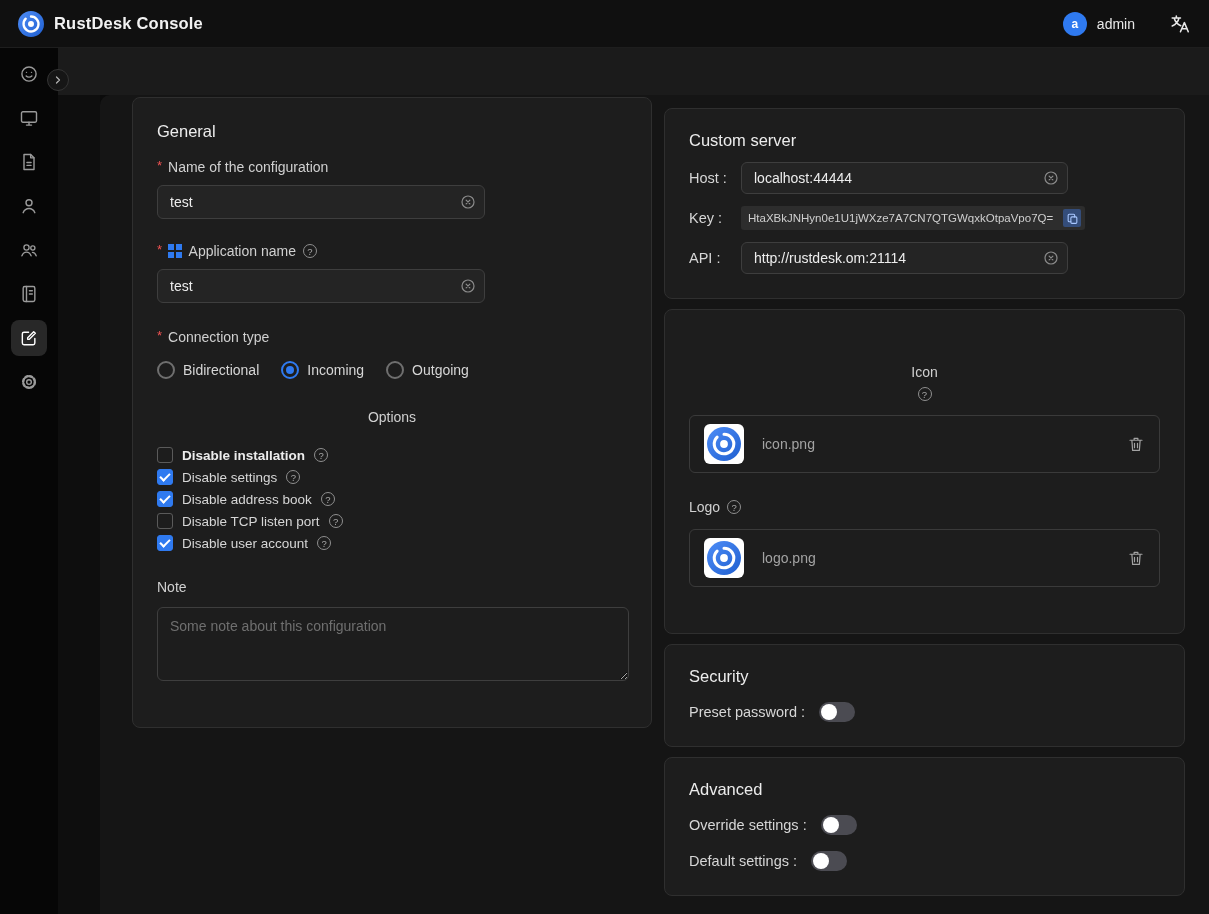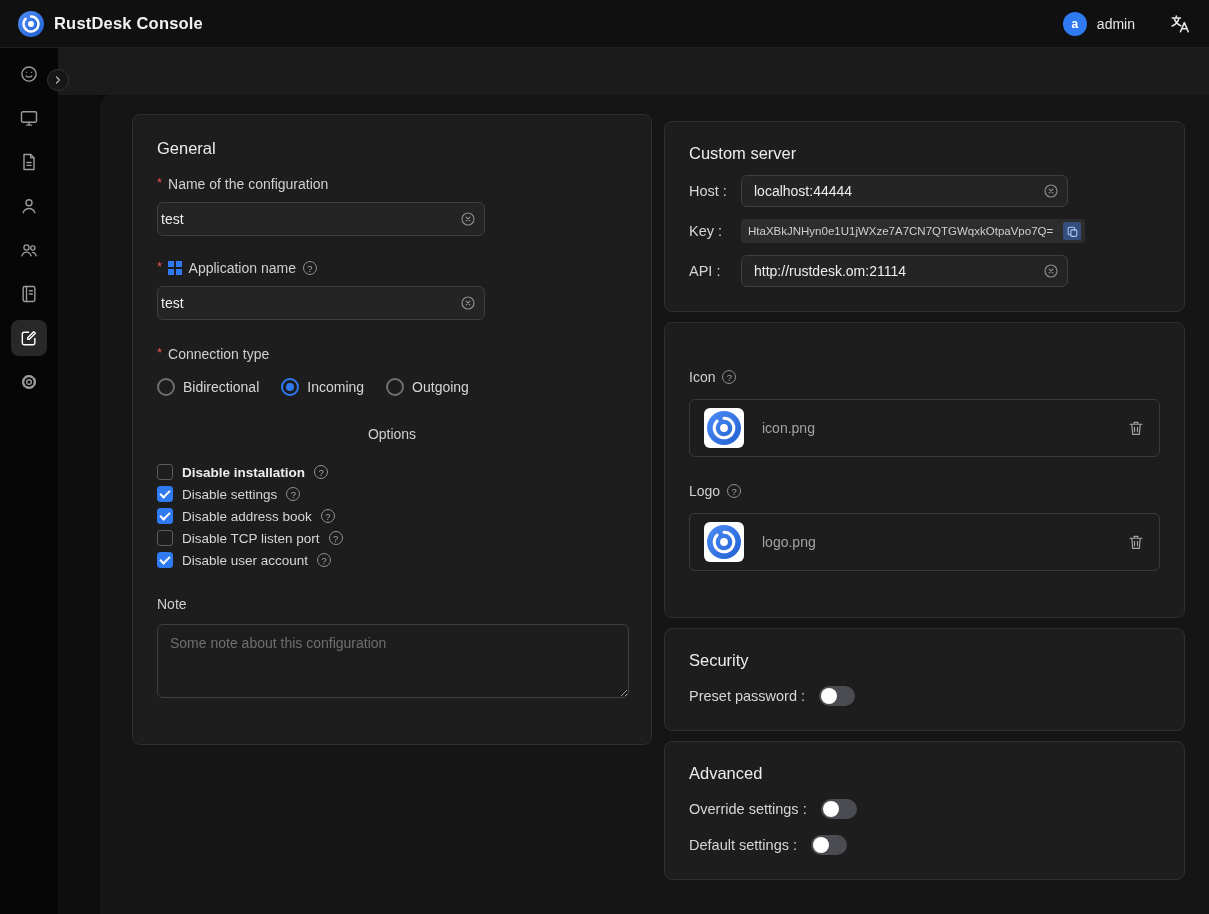--- a/index.html
+++ b/index.html
@@ -29,32 +29,32 @@
   .collapse-btn{position:absolute;left:47px;top:69px;width:22px;height:22px;border-radius:50%;background:#161616;border:1px solid #343434;color:#b5b5b5;display:flex;align-items:center;justify-content:center;z-index:40;cursor:pointer;}
   .collapse-btn svg{width:12px;height:12px;}
 
   
   .topstrip{position:absolute;left:58px;top:48px;right:0;height:47px;background:#1b1b1b;}
   .gutter{position:absolute;left:58px;top:95px;width:42px;bottom:0;background:#0e0e0e;}
   .panel{position:absolute;left:100px;top:95px;right:0;bottom:0;background:#151515;border-top-left-radius:10px;overflow:hidden;}
 
   
   .card{background:#1d1d1d;border:1px solid #2f2f2f;border-radius:8px;}
-  .col-left{position:absolute;left:32px;top:19px;width:520px;padding:24px 24px 42px 24px;}
-  .col-right{position:absolute;left:564px;top:26px;width:521px;display:flex;flex-direction:column;gap:10px;}
+  .col-left{position:absolute;left:32px;top:2px;width:520px;padding:24px 24px 42px 24px;}
+  .col-right{position:absolute;left:564px;top:13px;width:521px;display:flex;flex-direction:column;gap:10px;}
   .col-right .card{padding:22px 24px 24px 24px;flex:none;}
   .card-title{font-size:16.5px;font-weight:500;color:#ececec;}
 
   
   .field-label{font-size:14px;color:#d0d0d0;display:flex;align-items:center;gap:7px;}
   .req::before{content:"*";color:#f05252;font-size:13px;margin-right:-1px;position:relative;top:-2px;}
   .mt18{margin-top:18px;} .mt24{margin-top:24px;} .mt26{margin-top:26px;} .mt30{margin-top:30px;justify-content:center;} .mt28{margin-top:28px;}
 
   .text-input{position:relative;width:328px;height:34px;margin-top:10px;}
-  .text-input input{width:100%;height:100%;background:#242424;border:1px solid #3e3e3e;border-radius:6px;color:#ededed;font-size:14px;padding:0 32px 0 3px;font-family:inherit;outline:none;}
+  .text-input input{width:100%;height:100%;background:#242424;border:1px solid #3e3e3e;border-radius:6px;color:#ededed;font-size:14px;padding:0 32px 0 12px;font-family:inherit;outline:none;}
   .clear-icon{position:absolute;right:9px;top:50%;transform:translateY(-50%);width:16px;height:16px;color:#8a8a8a;cursor:pointer;}
   .clear-icon svg{width:16px;height:16px;display:block;}
 
   .qmark{width:14px;height:14px;border-radius:50%;border:1px solid #8f8f8f;color:#a9a9a9;font-size:9.5px;display:inline-flex;align-items:center;justify-content:center;flex:none;cursor:pointer;}
   .qmark::after{content:"?";}
 
   .win-icon{display:inline-grid;grid-template-columns:6px 6px;grid-template-rows:6px 6px;gap:1.5px;flex:none;}
   .win-icon span{background:#2f7af0;}
 
   .radio-row{display:flex;align-items:center;gap:22px;margin-top:16px;}
@@ -84,21 +84,21 @@
   .copy-icon{width:18px;height:18px;border-radius:2px;background:rgba(63,118,217,.45);color:#a9c8ff;display:flex;align-items:center;justify-content:center;flex:none;cursor:pointer;}
   .copy-icon svg{width:13px;height:13px;}
 
   
   .file-box{display:flex;align-items:center;border:1px solid #3a3a3a;border-radius:6px;padding:8px 14px;margin-top:14px;height:58px;}
   .file-thumb{width:40px;height:40px;background:#ffffff;border-radius:6px;padding:3px;flex:none;}
   .file-thumb svg{width:34px;height:34px;display:block;}
   .file-link{color:#a3a3a3;font-size:14px;margin-left:18px;cursor:pointer;}
   .trash{margin-left:auto;width:18px;height:18px;color:#a3a3a3;cursor:pointer;}
   .trash svg{width:18px;height:18px;}
-  .visual-label{margin-top:24px;}
+  .visual-label{margin-top:32px;flex-direction:column;}
   .visual-label2{margin-top:26px;}
   .visual-pad{height:22px;}
 
   
   .toggle-row{display:flex;align-items:center;margin-top:16px;}
   .toggle-row .t-label{font-size:14.5px;color:#d6d6d6;margin-right:14px;}
   .toggle{width:36px;height:20px;border-radius:10px;background:#4b4b52;position:relative;flex:none;cursor:pointer;}
   .toggle::after{content:"";position:absolute;left:2px;top:2px;width:16px;height:16px;border-radius:50%;background:#ffffff;}
 </style>
 </head>

